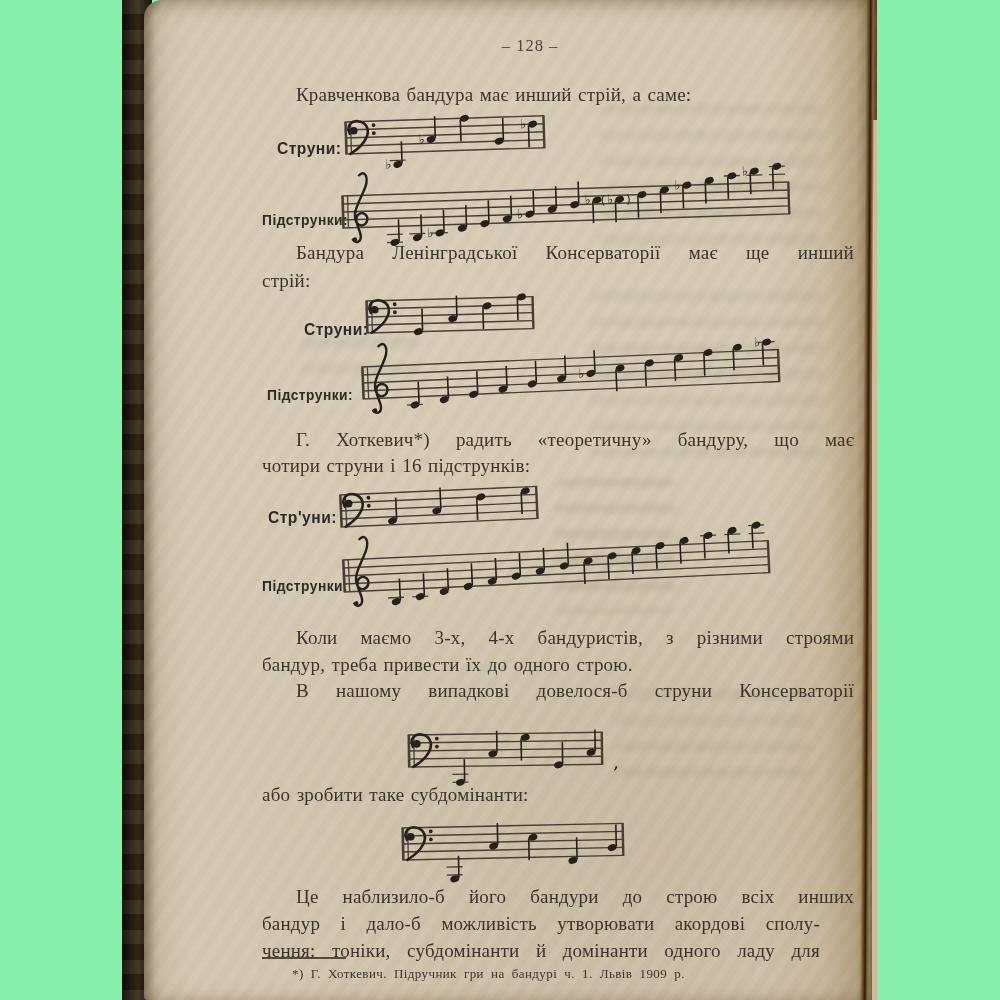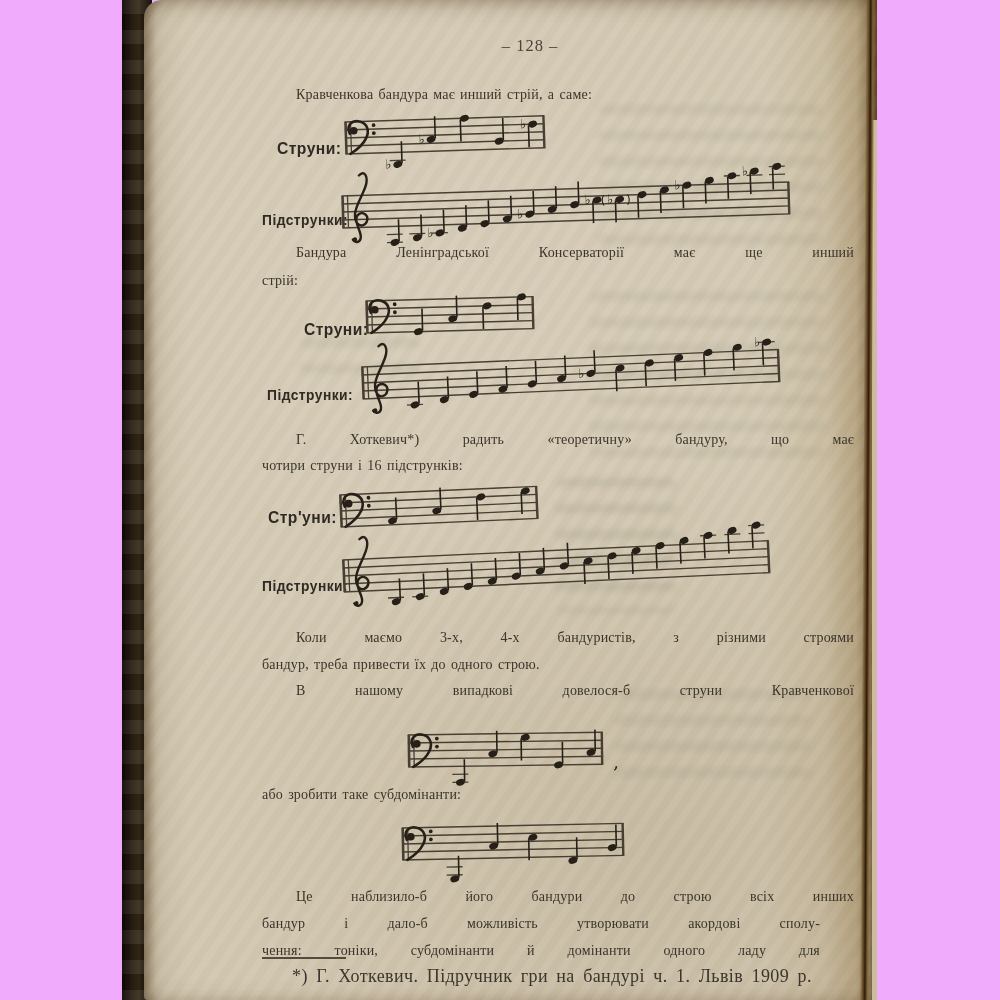--- a/index.html
+++ b/index.html
@@ -1,17 +1,17 @@
 <!DOCTYPE html>
 <html><head>
 <meta charset="utf-8">
 <style>
   html,body{margin:0;padding:0;background:#ffffff;}
   #stage{position:relative;width:1000px;height:1000px;overflow:hidden;
-         background:#f0abfc;font-family:"Liberation Serif","DejaVu Serif",serif;}
+         background:#86efac;font-family:"Liberation Serif","DejaVu Serif",serif;}
 
   
   .table-strip{position:absolute;left:122px;top:0;width:30px;height:1000px;
     background:linear-gradient(90deg,#0d0906 0%,#2e2315 35%,#3a2d1c 55%,#1a1209 85%,#0b0704 100%);}
   .table-strip:before{content:"";position:absolute;inset:0;
     background:repeating-linear-gradient(180deg,rgba(255,255,255,.05) 0 14px,rgba(0,0,0,.18) 14px 30px);}
 
   
   .page{position:absolute;left:144px;top:0;width:733px;height:1000px;
     border-radius:18px 0 0 4px;
@@ -29,32 +29,32 @@
   .fore-edge{position:absolute;left:866px;top:-2px;width:9px;height:1004px;
     transform:rotate(.35deg);transform-origin:top center;
     background:linear-gradient(90deg,rgba(110,80,40,0) 0%,#6b4f2a 30%,#2c1b0a 55%,#7c5d34 78%,rgba(255,255,255,0) 100%);}
   .under-page{position:absolute;left:872px;top:120px;width:5px;height:880px;background:#cbbc9e;}
 
   
   .bleed{position:absolute;pointer-events:none;border-radius:8px;opacity:.16;filter:blur(3px);
     background-image:repeating-linear-gradient(180deg,rgba(100,110,86,.6) 0 9px,rgba(0,0,0,0) 9px 26px);}
 
   
-  .line{position:absolute;left:262px;width:558px;font-size:14px;line-height:26px;
+  .line{position:absolute;left:262px;width:558px;font-size:19px;line-height:26px;
     color:#3a342a;letter-spacing:.2px;word-spacing:1.5px;white-space:nowrap;}
   .just{white-space:normal;text-align:justify;text-align-last:justify;}
   .indent{padding-left:34px;}
   .pagenum{position:absolute;left:455px;top:36px;width:150px;text-align:center;
     font-size:16.5px;letter-spacing:1px;color:#4a443a;}
   .mlabel{position:absolute;font-family:"Liberation Sans","DejaVu Sans",sans-serif;
     font-weight:700;color:#2f2a23;letter-spacing:.5px;transform:scaleX(.92);transform-origin:left center;}
   .mlabel.big{font-size:17px;} .mlabel.small{font-size:15px;}
   .music-figure{position:absolute;}
   .foot-rule{position:absolute;left:262px;top:957px;width:84px;height:2px;background:#53493c;}
-  .footnote{position:absolute;left:292px;top:966px;width:560px;font-size:18px;
+  .footnote{position:absolute;left:292px;top:966px;width:560px;font-size:13px;
     color:#3b352c;letter-spacing:.4px;word-spacing:3.5px;white-space:nowrap;}
 </style>
 </head>
 <body>
 
 <div id="stage">
 
   <div class="table-strip"></div>
 
   <div class="page"></div>
@@ -309,21 +309,21 @@
         <line x1="398.6" y1="37" x2="398.6" y2="59" stroke="#262019" stroke-width="1.6"></line>
         <ellipse cx="402.8" cy="36" rx="4.5" ry="3.3" fill="#262019" transform="rotate(-18 402.8 36)"></ellipse>
         <line x1="419" y1="40" x2="435" y2="40" stroke="#473f33" stroke-width="1.3"></line>
         <line x1="419" y1="32" x2="435" y2="32" stroke="#473f33" stroke-width="1.3"></line>
         <line x1="422.8" y1="33" x2="422.8" y2="55" stroke="#262019" stroke-width="1.6"></line>
         <ellipse cx="427" cy="32" rx="4.5" ry="3.3" fill="#262019" transform="rotate(-18 427 32)"></ellipse>
       </svg></div>
 
   <div class="line indent just" style="top:625px">Коли маємо 3-х, 4-х бандуристів, з різними строями</div>
   <div class="line" style="top:652px">бандур, треба привести їх до одного строю.</div>
-  <div class="line indent just" style="top:678px">В нашому випадкові довелося-б струни Кравченкової</div>
+  <div class="line indent just" style="top:678px">В нашому випадкові довелося-б струни Консерваторії</div>
 
   <div class="music-figure" style="left: 396px; top: 687px; transform: rotate(-0.8deg); transform-origin: 12px 64px;"><svg width="245" height="132" viewBox="0 0 245 132" xmlns="http://www.w3.org/2000/svg">
         <line x1="12" y1="48" x2="207" y2="48" stroke="#473f33" stroke-width="1.4"></line>
         <line x1="12" y1="56" x2="207" y2="56" stroke="#473f33" stroke-width="1.4"></line>
         <line x1="12" y1="64" x2="207" y2="64" stroke="#473f33" stroke-width="1.4"></line>
         <line x1="12" y1="72" x2="207" y2="72" stroke="#473f33" stroke-width="1.4"></line>
         <line x1="12" y1="80" x2="207" y2="80" stroke="#473f33" stroke-width="1.4"></line>
         <line x1="13" y1="48" x2="13" y2="80" stroke="#473f33" stroke-width="2.6"></line>
         <line x1="18" y1="48" x2="18" y2="80" stroke="#473f33" stroke-width="1.3"></line>
         <line x1="206" y1="48" x2="206" y2="80" stroke="#473f33" stroke-width="2.4"></line>

